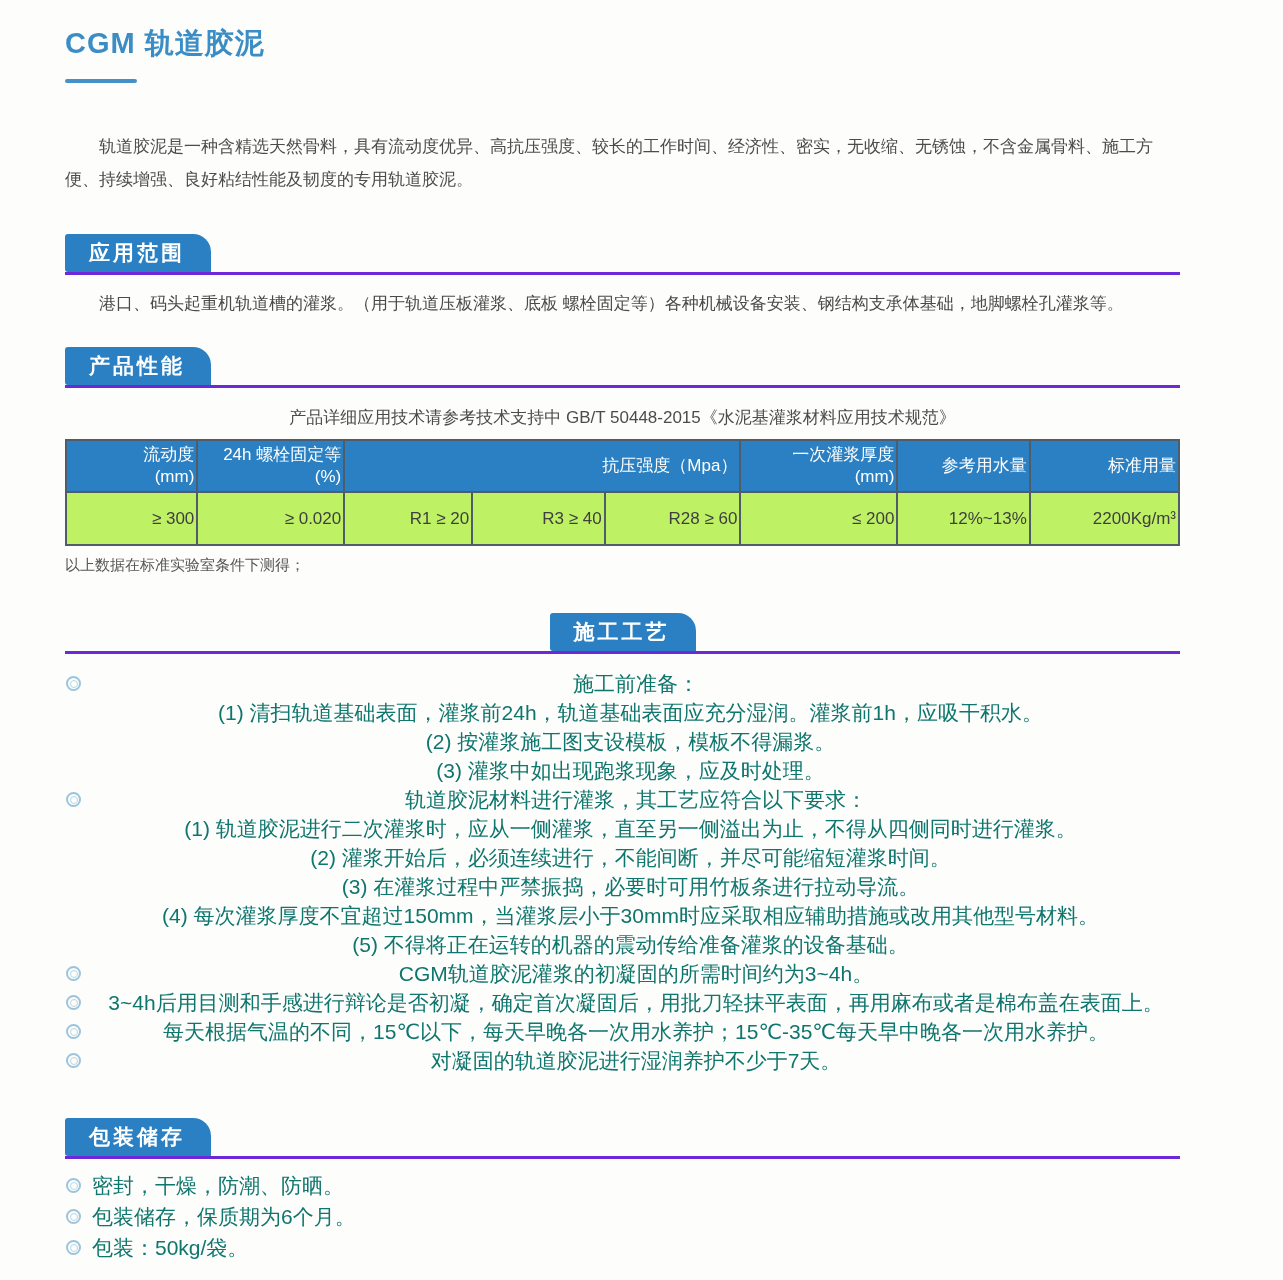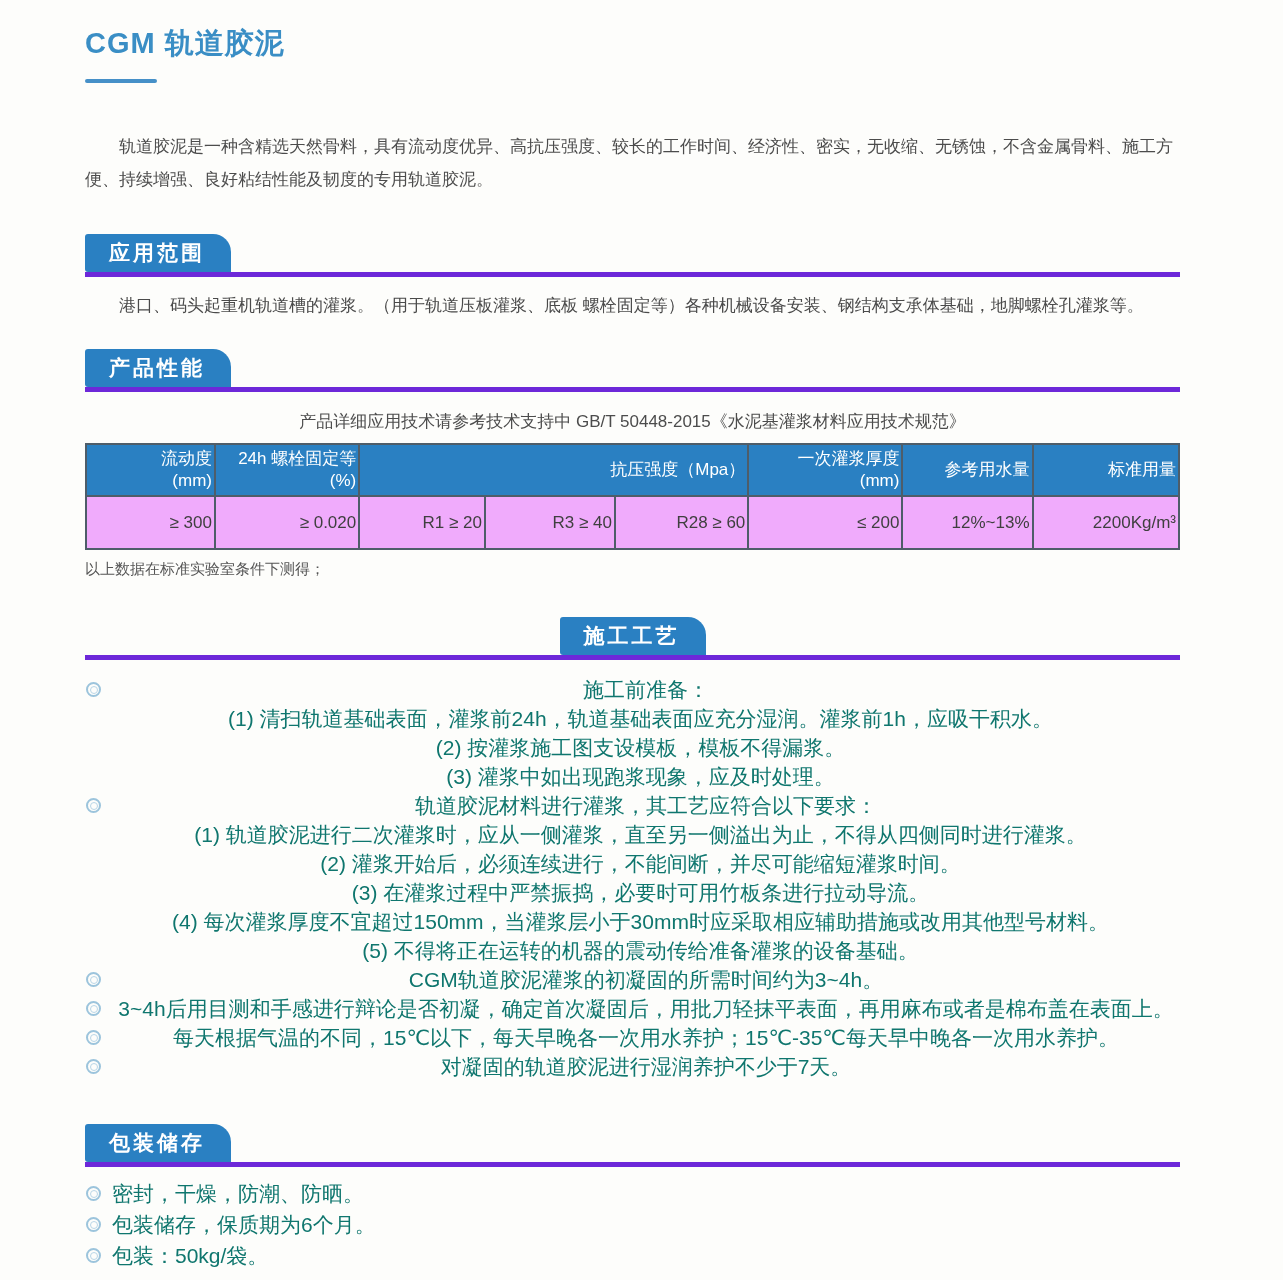--- a/index.html
+++ b/index.html
@@ -1,50 +1,50 @@
 <!DOCTYPE html>
 <html><head>
 <meta charset="utf-8">
 <style>
   * { margin:0; padding:0; box-sizing:border-box; }
   html,body { background:#ffffff; }
   body { font-family:"Liberation Sans","DejaVu Sans",sans-serif; }
   .page {
     width:1283px; height:1280px; overflow:hidden;
     background:#fdfdfb; color:#4a4a4a;
-    padding:24px 103px 0 85px;
+    padding:24px 103px 0 65px;
   }
   
   .doc-title { color:#3a8ec5; font-size:29px; font-weight:bold; letter-spacing:1px; }
   .title-underline { width:72px; height:4px; background:#4690c8; border-radius:2px; margin-top:15px; }
   
   .intro { margin-top:48px; font-size:17px; line-height:33px; text-indent:2em; color:#4c4c4c;font-family:Liberation Mono, monospace; }
   
-  .sec-head { border-bottom:5px solid #6d28d9; line-height:0; }
+  .sec-head { border-bottom:3px solid #6d28d9; line-height:0; }
   .badge {
     display:inline-block; background:#2a80c2; color:#ffffff;
     font-size:21px; font-weight:bold; letter-spacing:3px;
     line-height:38px; padding:0 26px 0 24px;
     border-radius:3px 18px 0 3px;
   }
   .app-text { margin-top:16px; font-size:17px; line-height:26px; text-indent:2em; }
   .sec-application { margin-top:37px; }
   .sec-performance { margin-top:30px; }
   .sec-construction { margin-top:38px;text-align:center; }
   .sec-storage { margin-top:47px; }
   
   .ref-note { margin-top:18px; font-size:17px; text-align:center; color:#4c4c4c; }
   table.spec { width:100%; border-collapse:collapse; margin-top:10px; text-align:right; table-layout:fixed; }
   table.spec th, table.spec td { border:2px solid #4e5d69; }
   table.spec th {
     background:#2a80c2; color:#ffffff; font-weight:normal;
     font-size:17px; height:52px; line-height:22px; padding:2px 2px;
   }
   table.spec td {
-    background:#f0abfc; color:#3f3f3f; font-size:17px; height:53px; padding:2px;
+    background:#bef264; color:#3f3f3f; font-size:17px; height:53px; padding:2px;
   }
   .footnote { margin-top:10px; font-size:15px; color:#555555; }
   
   .list { margin-top:20px; }
   .item { display:flex; align-items:flex-start; font-size:21px; line-height:20px; margin-bottom:9px; color:#0f766e; }
   .item .txt { flex:1; }
   .item.num { padding-left:16px; }
   .ring {
     flex:0 0 auto; width:15px; height:15px; margin:2px 11px 0 1px;
     border:2px solid #9cc4dc; border-radius:50%; position:relative;

